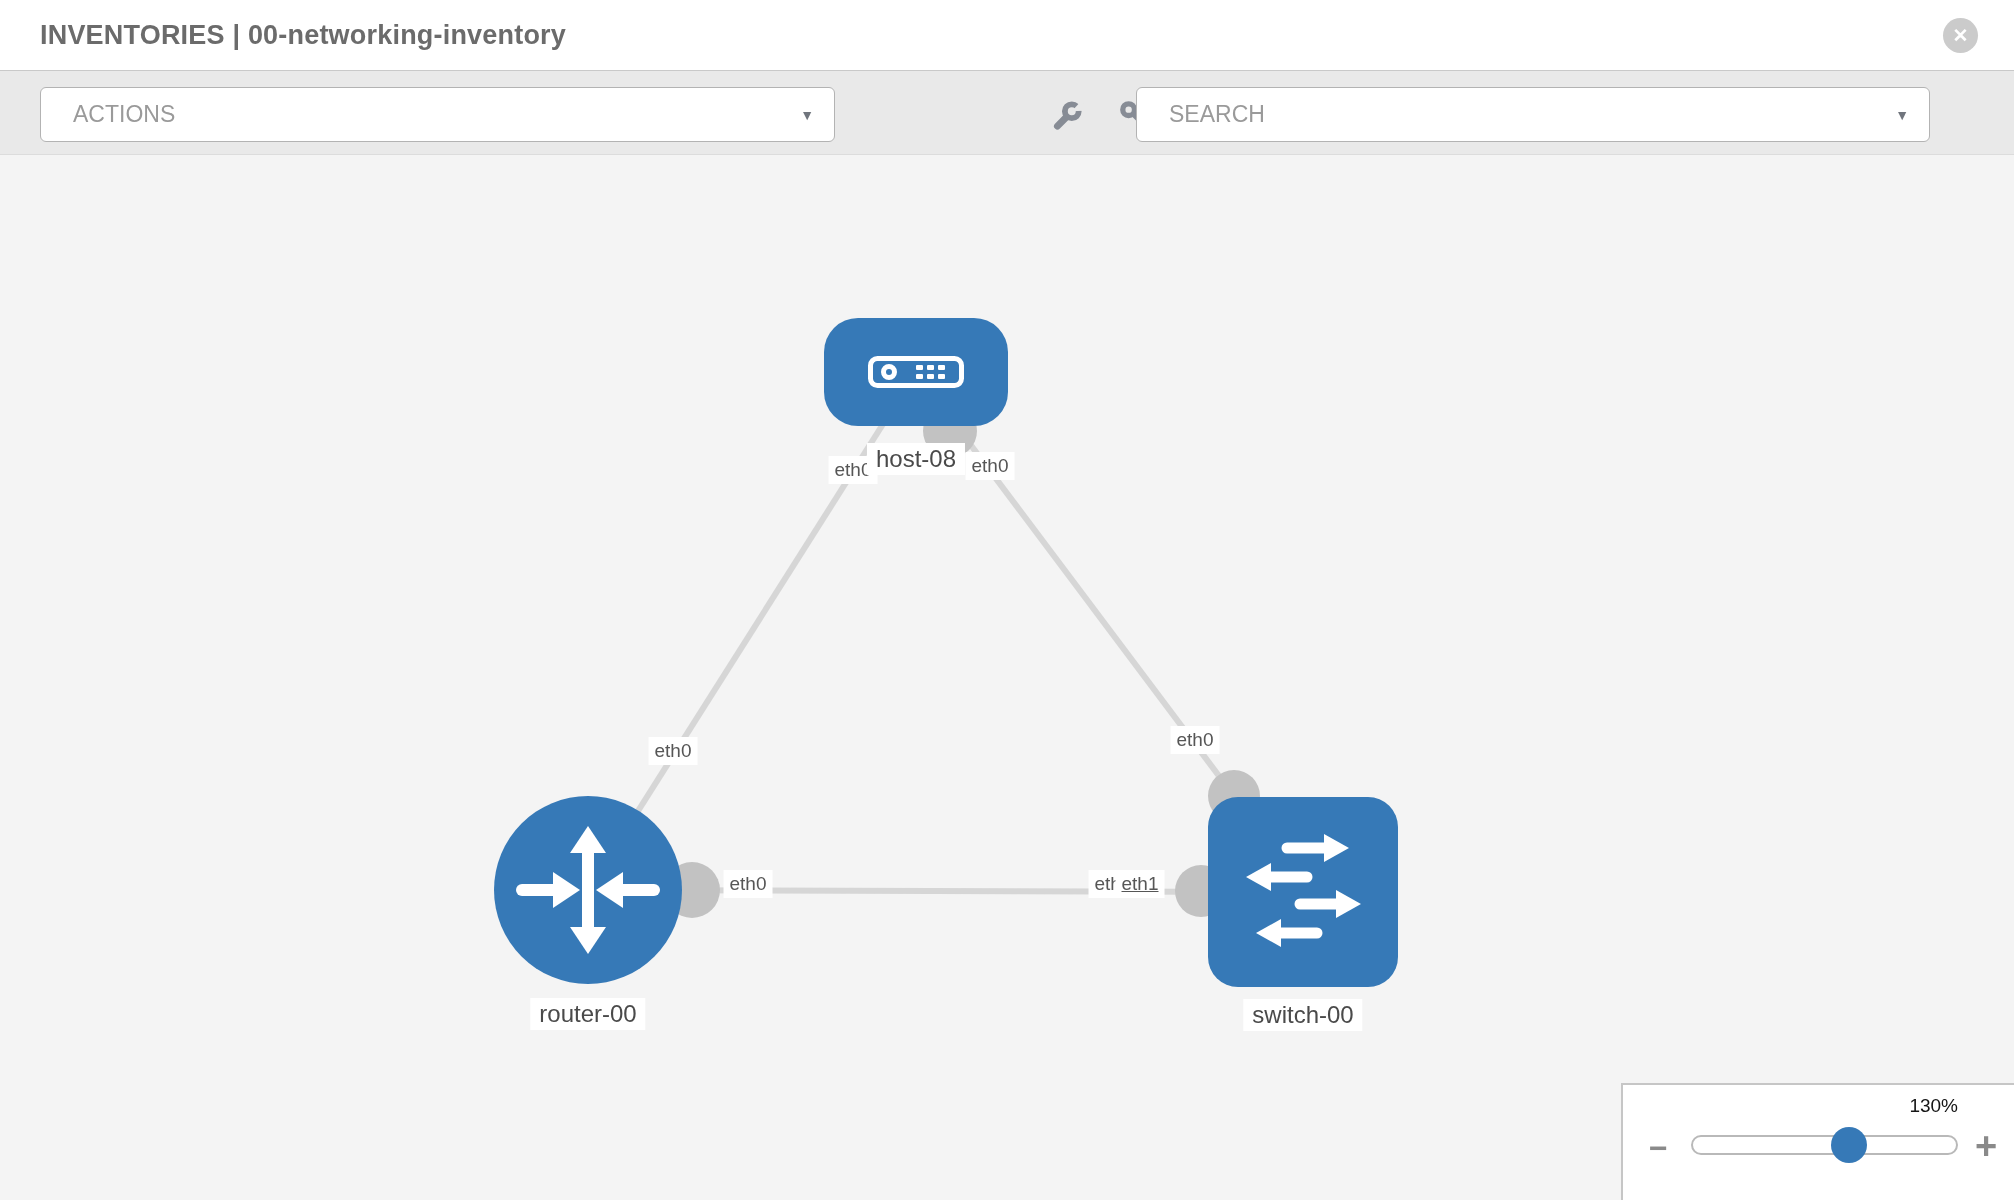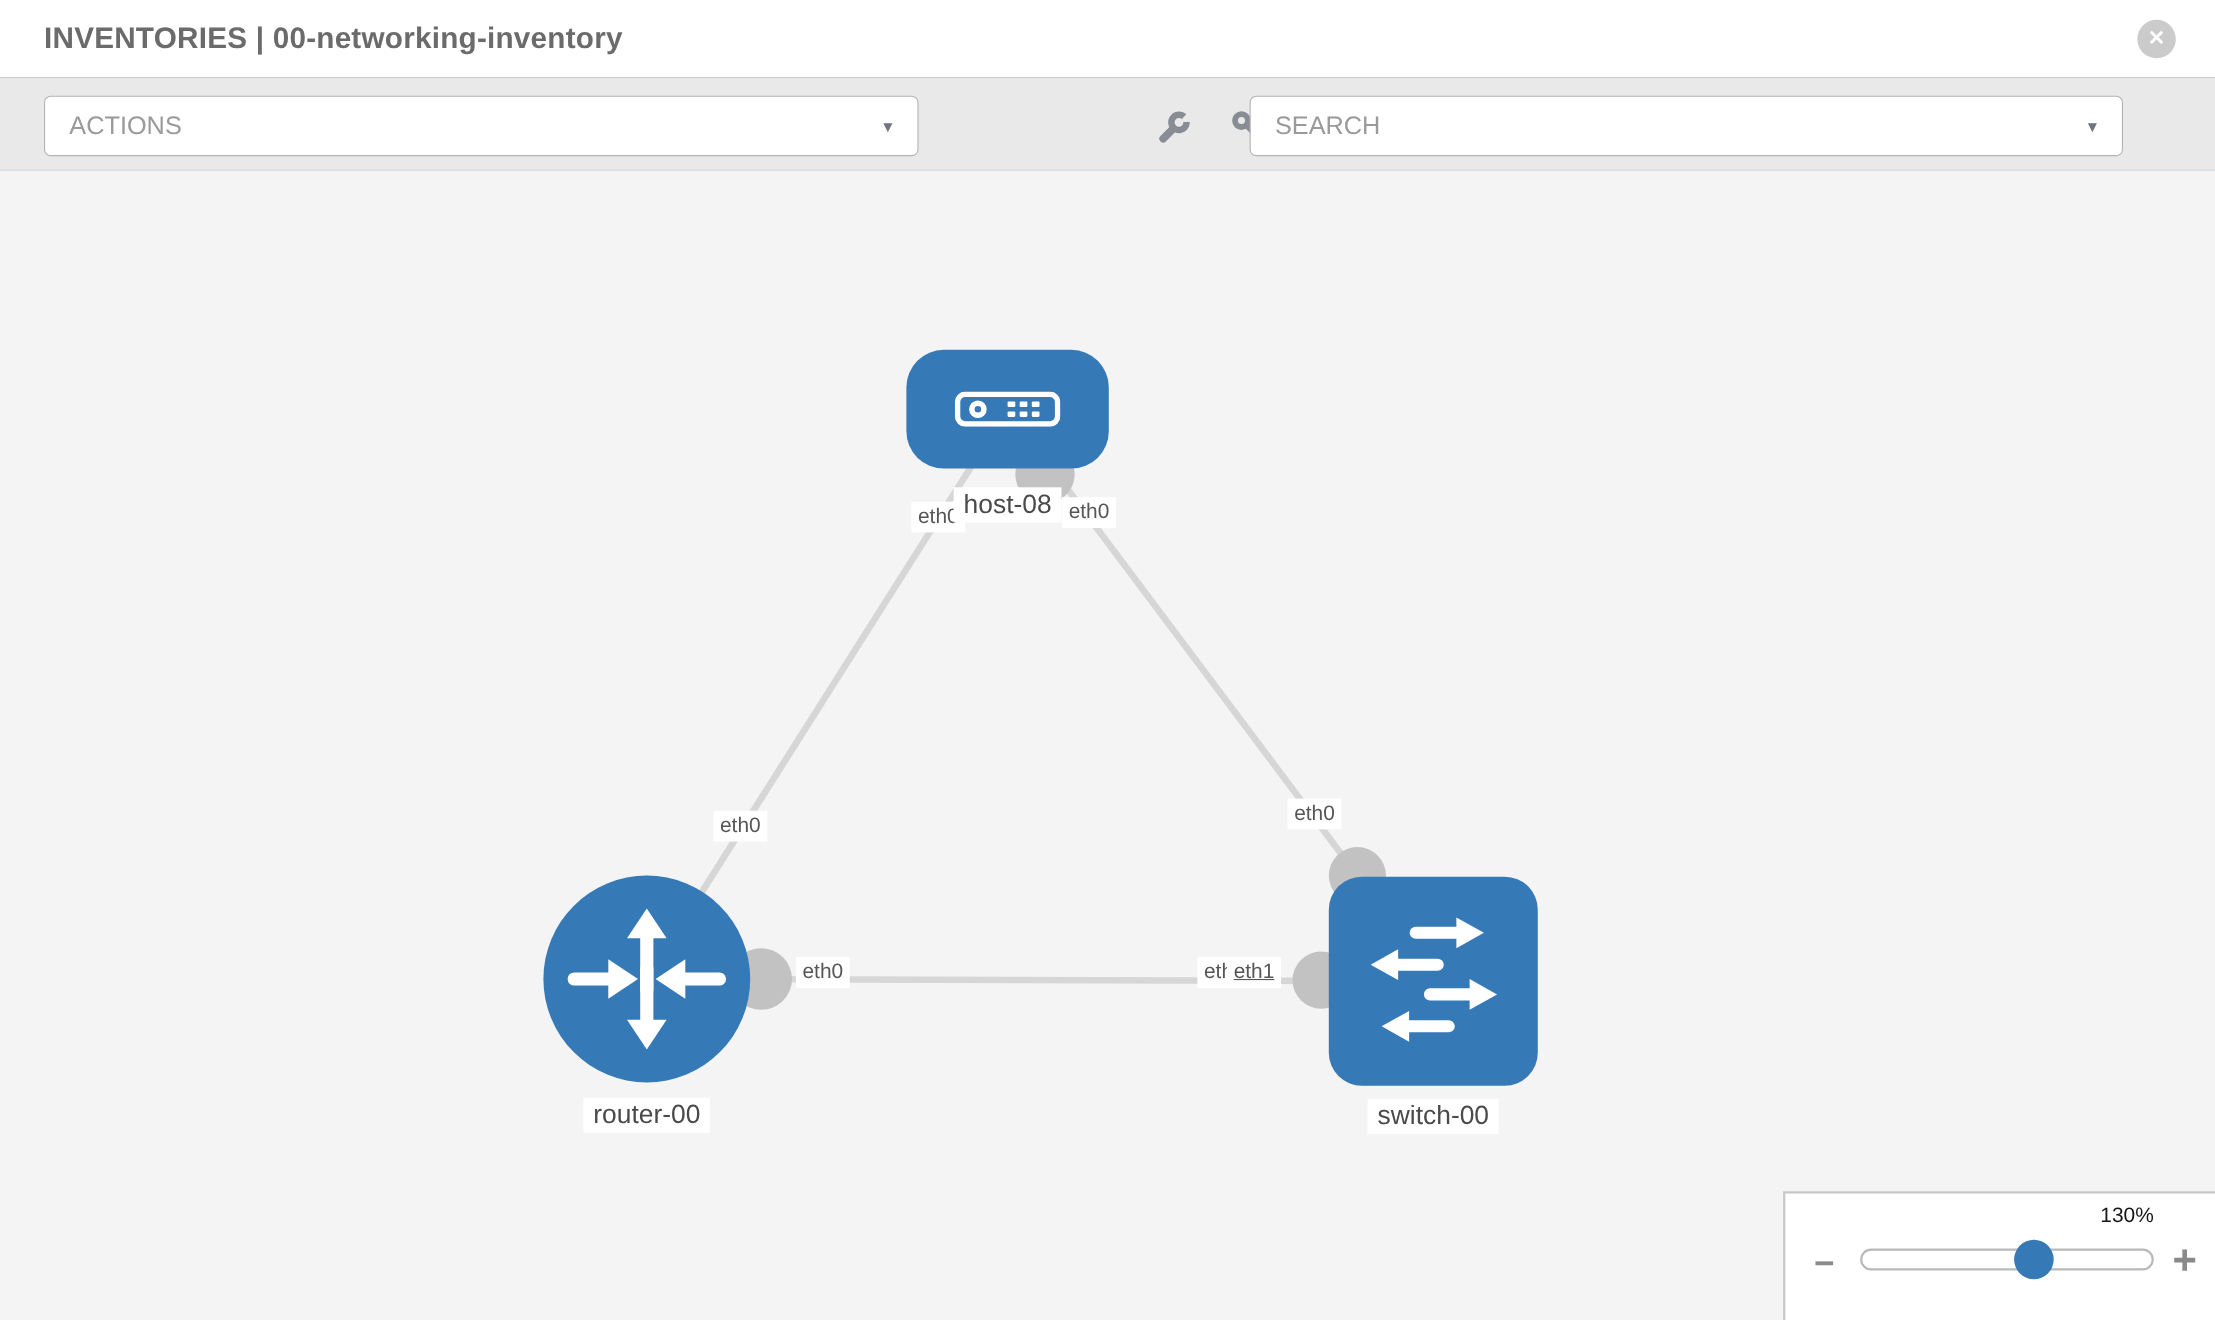--- a/index.html
+++ b/index.html
@@ -2,37 +2,37 @@
 <html style="--node-blue: #3679b7; --link-gray: #d6d6d6; --port-circle-gray: #c2c2c2; --canvas-bg: #f4f4f4; --toolbar-bg: #e9e9e9; --header-text: #6b6b6b; --placeholder-text: #9a9a9a;"><head>
 <meta charset="utf-8">
 <style>
   :root{
     --node-blue:#3679b7; --link-gray:#d6d6d6; --port-circle-gray:#c2c2c2;
     --canvas-bg:#f4f4f4; --toolbar-bg:#e9e9e9; --header-text:#6b6b6b;
     --placeholder-text:#9a9a9a; --label-text:#4a4a4a;
   }
   *{box-sizing:border-box; margin:0; padding:0;}
   body{background:#888; font-family:"Liberation Sans", sans-serif;}
-  .screen{position:relative; width:2014px; height:1200px; background:#0ea5e9; overflow:hidden;}
+  .screen{position:relative; width:2014px; height:1200px; background:#4c1d95; overflow:hidden;}
 
   
   .modal-header{position:absolute; left:0; top:0; width:100%; height:70px; background:#fff;
     display:flex; align-items:center; padding-left:40px;}
   .title{font-size:27px; font-weight:bold; color:var(--header-text); letter-spacing:.2px;}
   .close-btn{position:absolute; right:36px; top:18px; width:35px; height:35px; border:none;
     border-radius:50%; background:#cbcbcb; color:#fff; display:flex; align-items:center;
     justify-content:center; cursor:pointer;}
   .close-glyph{font-size:19px; font-weight:bold; line-height:1;}
 
   
   .toolbar{position:absolute; left:0; top:70px; width:100%; height:85px;
     background:var(--toolbar-bg); border-top:1px solid #c9c9c9; border-bottom:1px solid #dcdcdc;}
   .dropdown{position:absolute; top:16px; height:55px; background:#fff; border:1px solid #b3b3b3;
     border-radius:6px; display:flex; align-items:center; justify-content:space-between;
-    padding:0 20px 0 22px; cursor:pointer;}
+    padding:0 20px 0 32px; cursor:pointer;}
   .dropdown.actions{left:40px; width:795px;}
   .dropdown.search{left:1136px; width:794px;}
   .dd-label{font-size:23px; color:var(--placeholder-text);}
   .caret{font-size:14px; color:#70757d;}
   .tool-btn{position:absolute; top:28px; width:34px; height:34px; background:none; border:none; cursor:pointer;}
   .tool-btn.wrench{left:1050px;}
   .tool-btn.key{left:1118px;}
   .tool-stroke{stroke:#878c95; fill:none;}
   .notch{fill:var(--toolbar-bg);}
 

